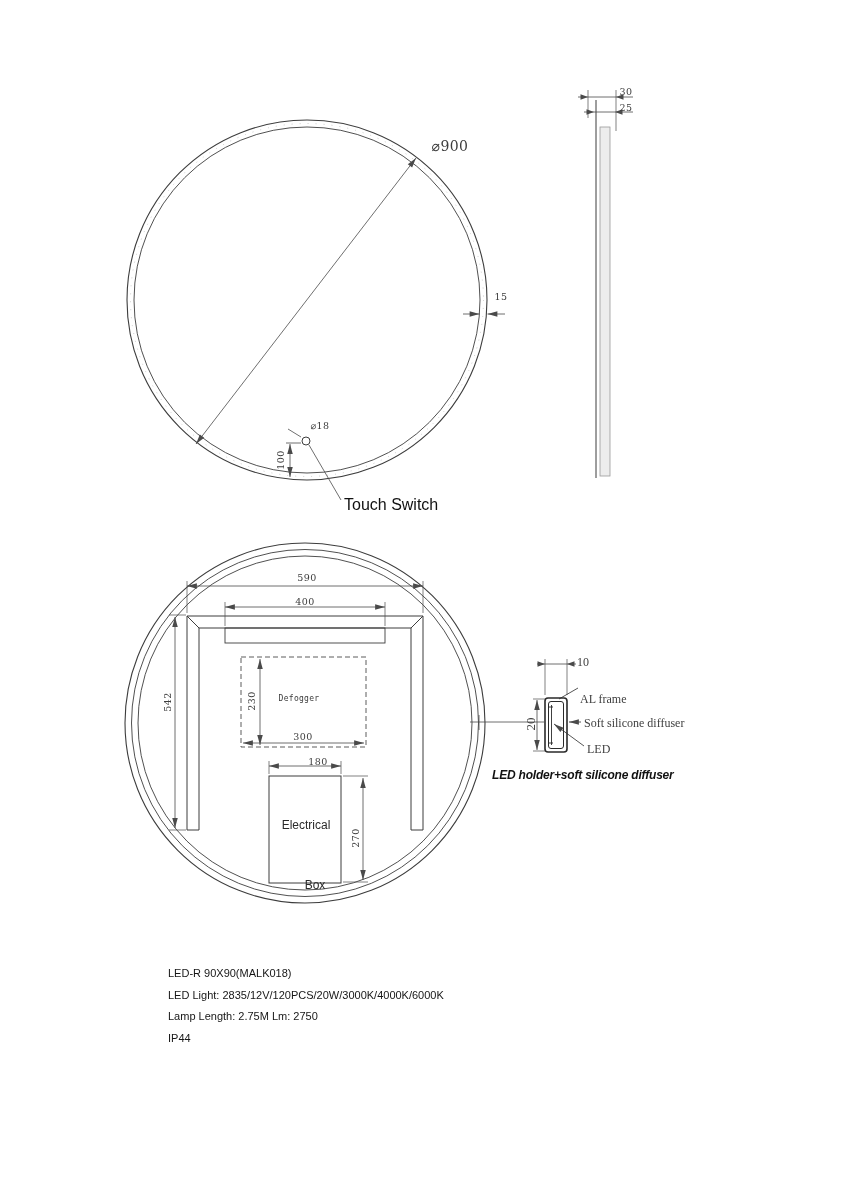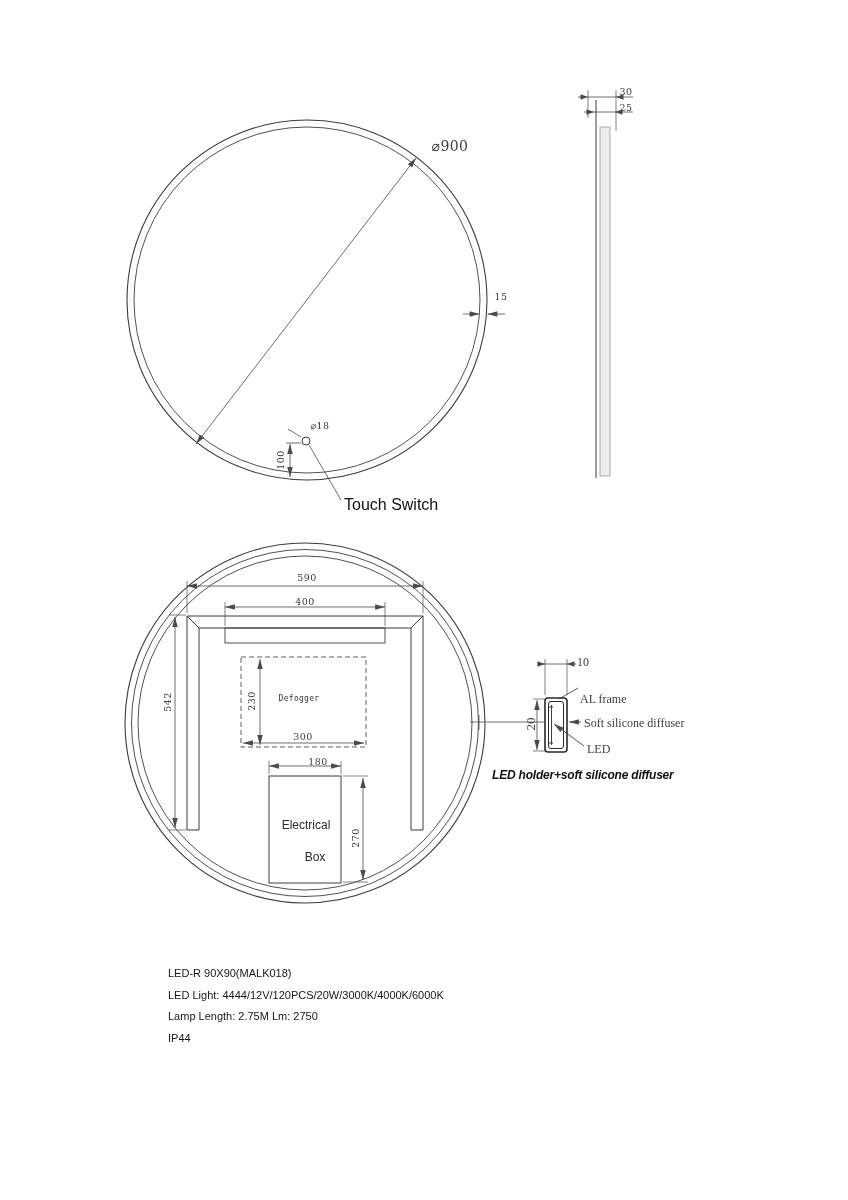--- a/index.html
+++ b/index.html
@@ -140,30 +140,30 @@
   <span class="txt dim ctr" style="left:626px;top:107px;">25</span>
 
   <span class="txt dim ctr" style="left:307px;top:577px;">590</span>
   <span class="txt dim ctr" style="left:305px;top:601px;">400</span>
   <span class="txt dim rot" style="left:167px;top:702px;">542</span>
   <span class="txt defog ctr" style="left:299px;top:698px;">Defogger</span>
   <span class="txt dim rot" style="left:251px;top:701px;">230</span>
   <span class="txt dim ctr" style="left:303px;top:736px;">300</span>
   <span class="txt dim ctr" style="left:318px;top:761px;">180</span>
   <span class="txt small-label ctr" style="left:306px;top:825px;">Electrical</span>
-  <span class="txt small-label ctr" style="left:315px;top:857px;">Box</span>
+  <span class="txt small-label ctr" style="left:315px;top:885px;">Box</span>
   <span class="txt dim rot" style="left:355px;top:838px;">270</span>
 
   <span class="txt mono ctr" style="left:583px;top:662px;">10</span>
   <span class="txt mono rot" style="left:531px;top:724px;font-size:13px;">20</span>
   <span class="txt mono" style="left:580px;top:676px;margin-top:16px;">AL frame</span>
   <span class="txt mono" style="left:584px;top:716px;">Soft silicone diffuser</span>
   <span class="txt mono" style="left:587px;top:742px;">LED</span>
   <span class="txt caption" style="left:492px;top:768px;">LED holder+soft silicone diffuser</span>
 
   <div class="specs">
     <div>LED-R 90X90(MALK018)</div>
-    <div>LED Light: 4444/12V/120PCS/20W/3000K/4000K/6000K</div>
+    <div>LED Light: 2835/12V/120PCS/20W/3000K/4000K/6000K</div>
     <div>Lamp Length: 2.75M  Lm: 2750</div>
     <div>IP44</div>
   </div>
 
 </div>
 
 </body></html>

